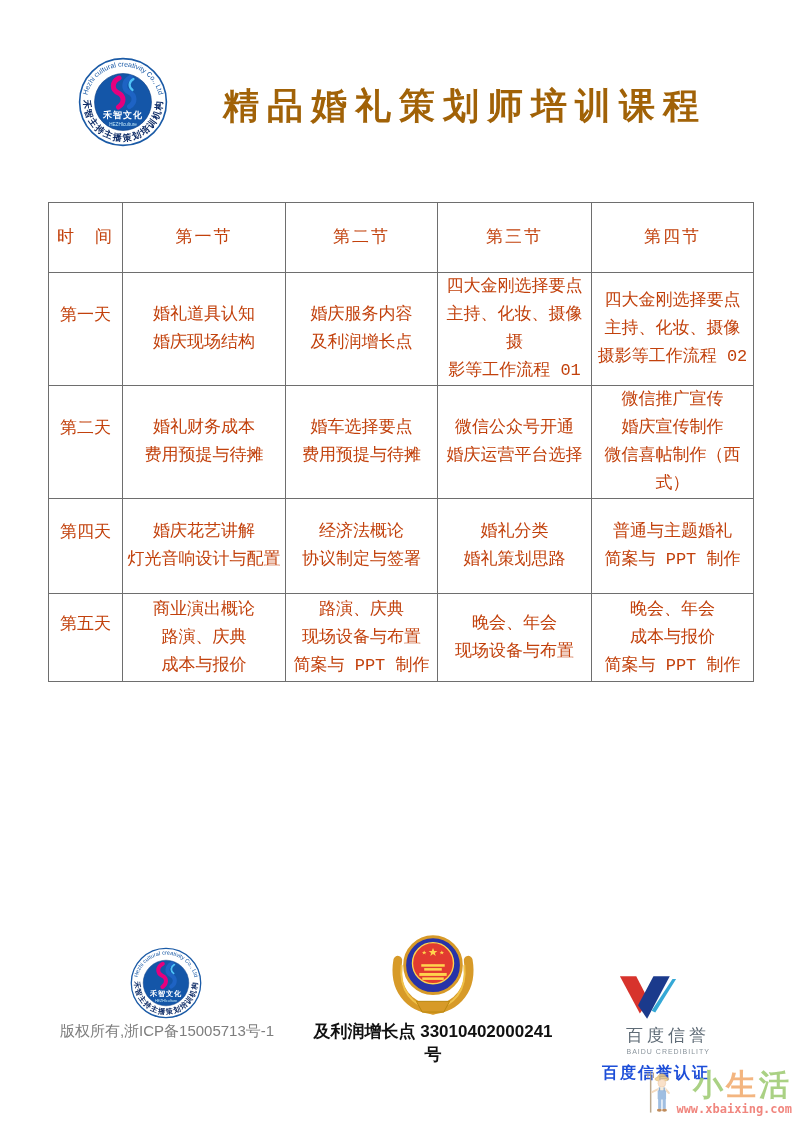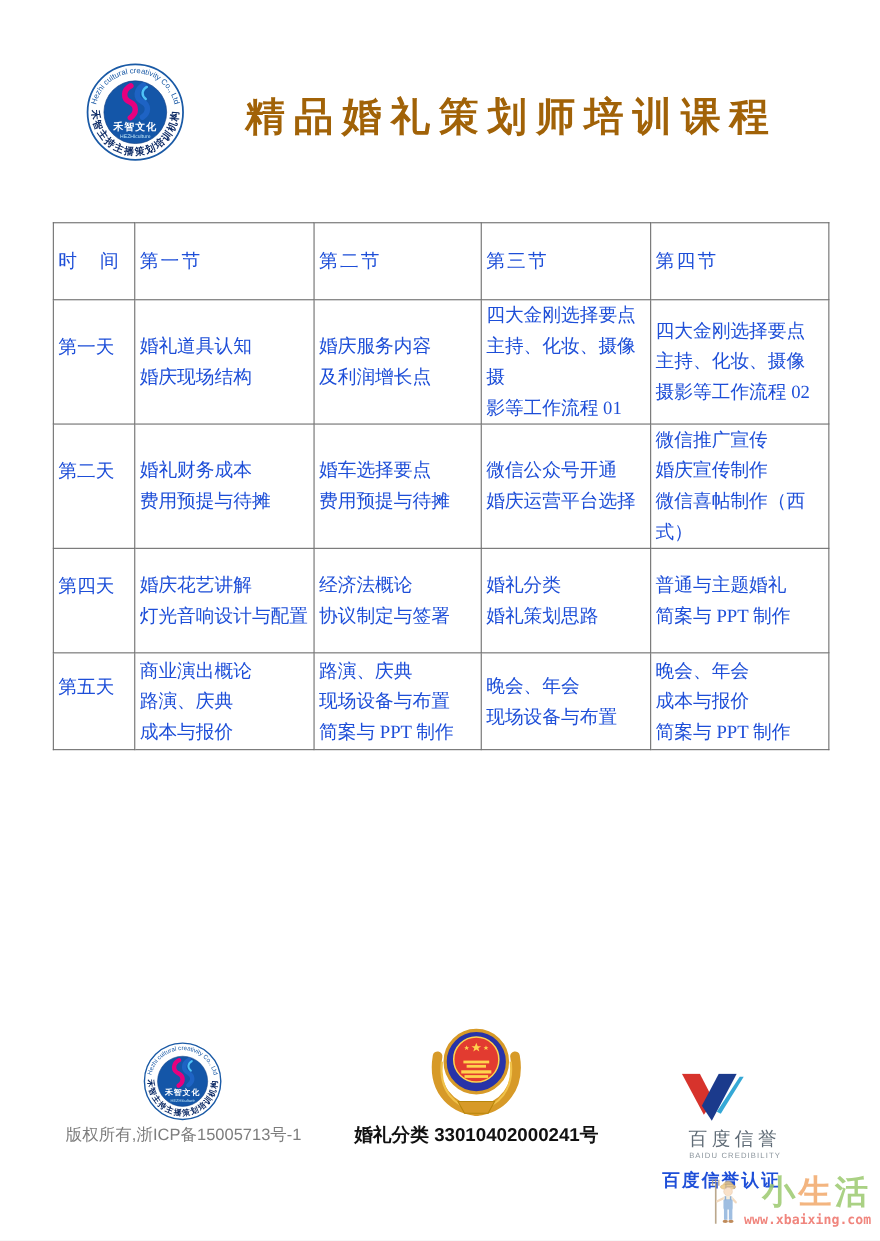--- a/index.html
+++ b/index.html
@@ -17,25 +17,26 @@
     letter-spacing:8px;line-height:56px;white-space:nowrap;
   }
 
   
   table.schedule{
     position:absolute;left:48px;top:202px;width:705px;
     border-collapse:collapse;table-layout:fixed;
   }
   table.schedule td,table.schedule th{
     border:1px solid #6e6e6e;
-    text-align:left;vertical-align:middle;
-    font-weight:normal;color:#1d4ed8;
+    text-align:center;vertical-align:middle;
+    font-weight:normal;color:#c2410c;
     font-size:17px;line-height:28px;
     white-space:pre-line;padding:0 4px;
     overflow:hidden;
+    font-family:Liberation Mono, monospace;
   }
   table.schedule th{font-size:17px;letter-spacing:2px;}
   td.day-cell span{display:inline-block;transform:translateY(-13px);}
 
   
   .footer-logo{position:absolute;left:130px;top:947px;width:72px;height:72px;}
   .copyright-text{
     position:absolute;left:37px;top:1022px;width:260px;text-align:center;
     font-family:"Liberation Sans","DejaVu Sans",sans-serif;
     font-size:15px;color:#7d7d7d;
@@ -198,21 +199,21 @@
     <circle cx="48" cy="38" r="29" fill="#2733a8" stroke="#d79a28" stroke-width="3"></circle>
     <circle cx="48" cy="36" r="21" fill="#e23b30" stroke="#ffd34d" stroke-width="1.4"></circle>
     <polygon points="48,20.5 49.3,23.6 52.5,23.6 49.9,25.5 50.8,28.6 48,26.7 45.2,28.6 46.1,25.5 43.5,23.6 46.7,23.6" fill="#ffd34d"></polygon>
     <polygon points="39,23 39.7,24.6 41.3,24.6 40,25.6 40.5,27.2 39,26.2 37.5,27.2 38,25.6 36.7,24.6 38.3,24.6" fill="#ffd34d"></polygon>
     <polygon points="57,23 57.7,24.6 59.3,24.6 58,25.6 58.5,27.2 57,26.2 55.5,27.2 56,25.6 54.7,24.6 56.3,24.6" fill="#ffd34d"></polygon>
     <rect x="36" y="37" width="24" height="2.6" fill="#ffd34d"></rect>
     <rect x="39" y="41" width="18" height="2.6" fill="#ffd34d"></rect>
     <rect x="34" y="46" width="28" height="3" fill="#ffd34d"></rect>
     <rect x="37" y="50.5" width="22" height="2.6" fill="#ffd34d"></rect>
   </svg>
-  <div class="police-text">婚礼分类 33010402000241号</div>
+  <div class="police-text">及利润增长点 33010402000241号</div>
 
   <div class="baidu-block">
     <svg class="baidu-v" viewBox="0 0 64 48" width="58" height="44">
       <polygon points="1,0 19,0 33,27 23,41" fill="#d7332c"></polygon>
       <polygon points="38,0 56,0 31,47 21,32" fill="#1b3a8c"></polygon>
       <polygon points="59,3 63,3 40,40 36,38" fill="#35a8d6"></polygon>
     </svg>
     <div class="baidu-cn">百度信誉</div>
     <div class="baidu-en">BAIDU CREDIBILITY</div>
     <div class="baidu-cert">百度信誉认证</div>

